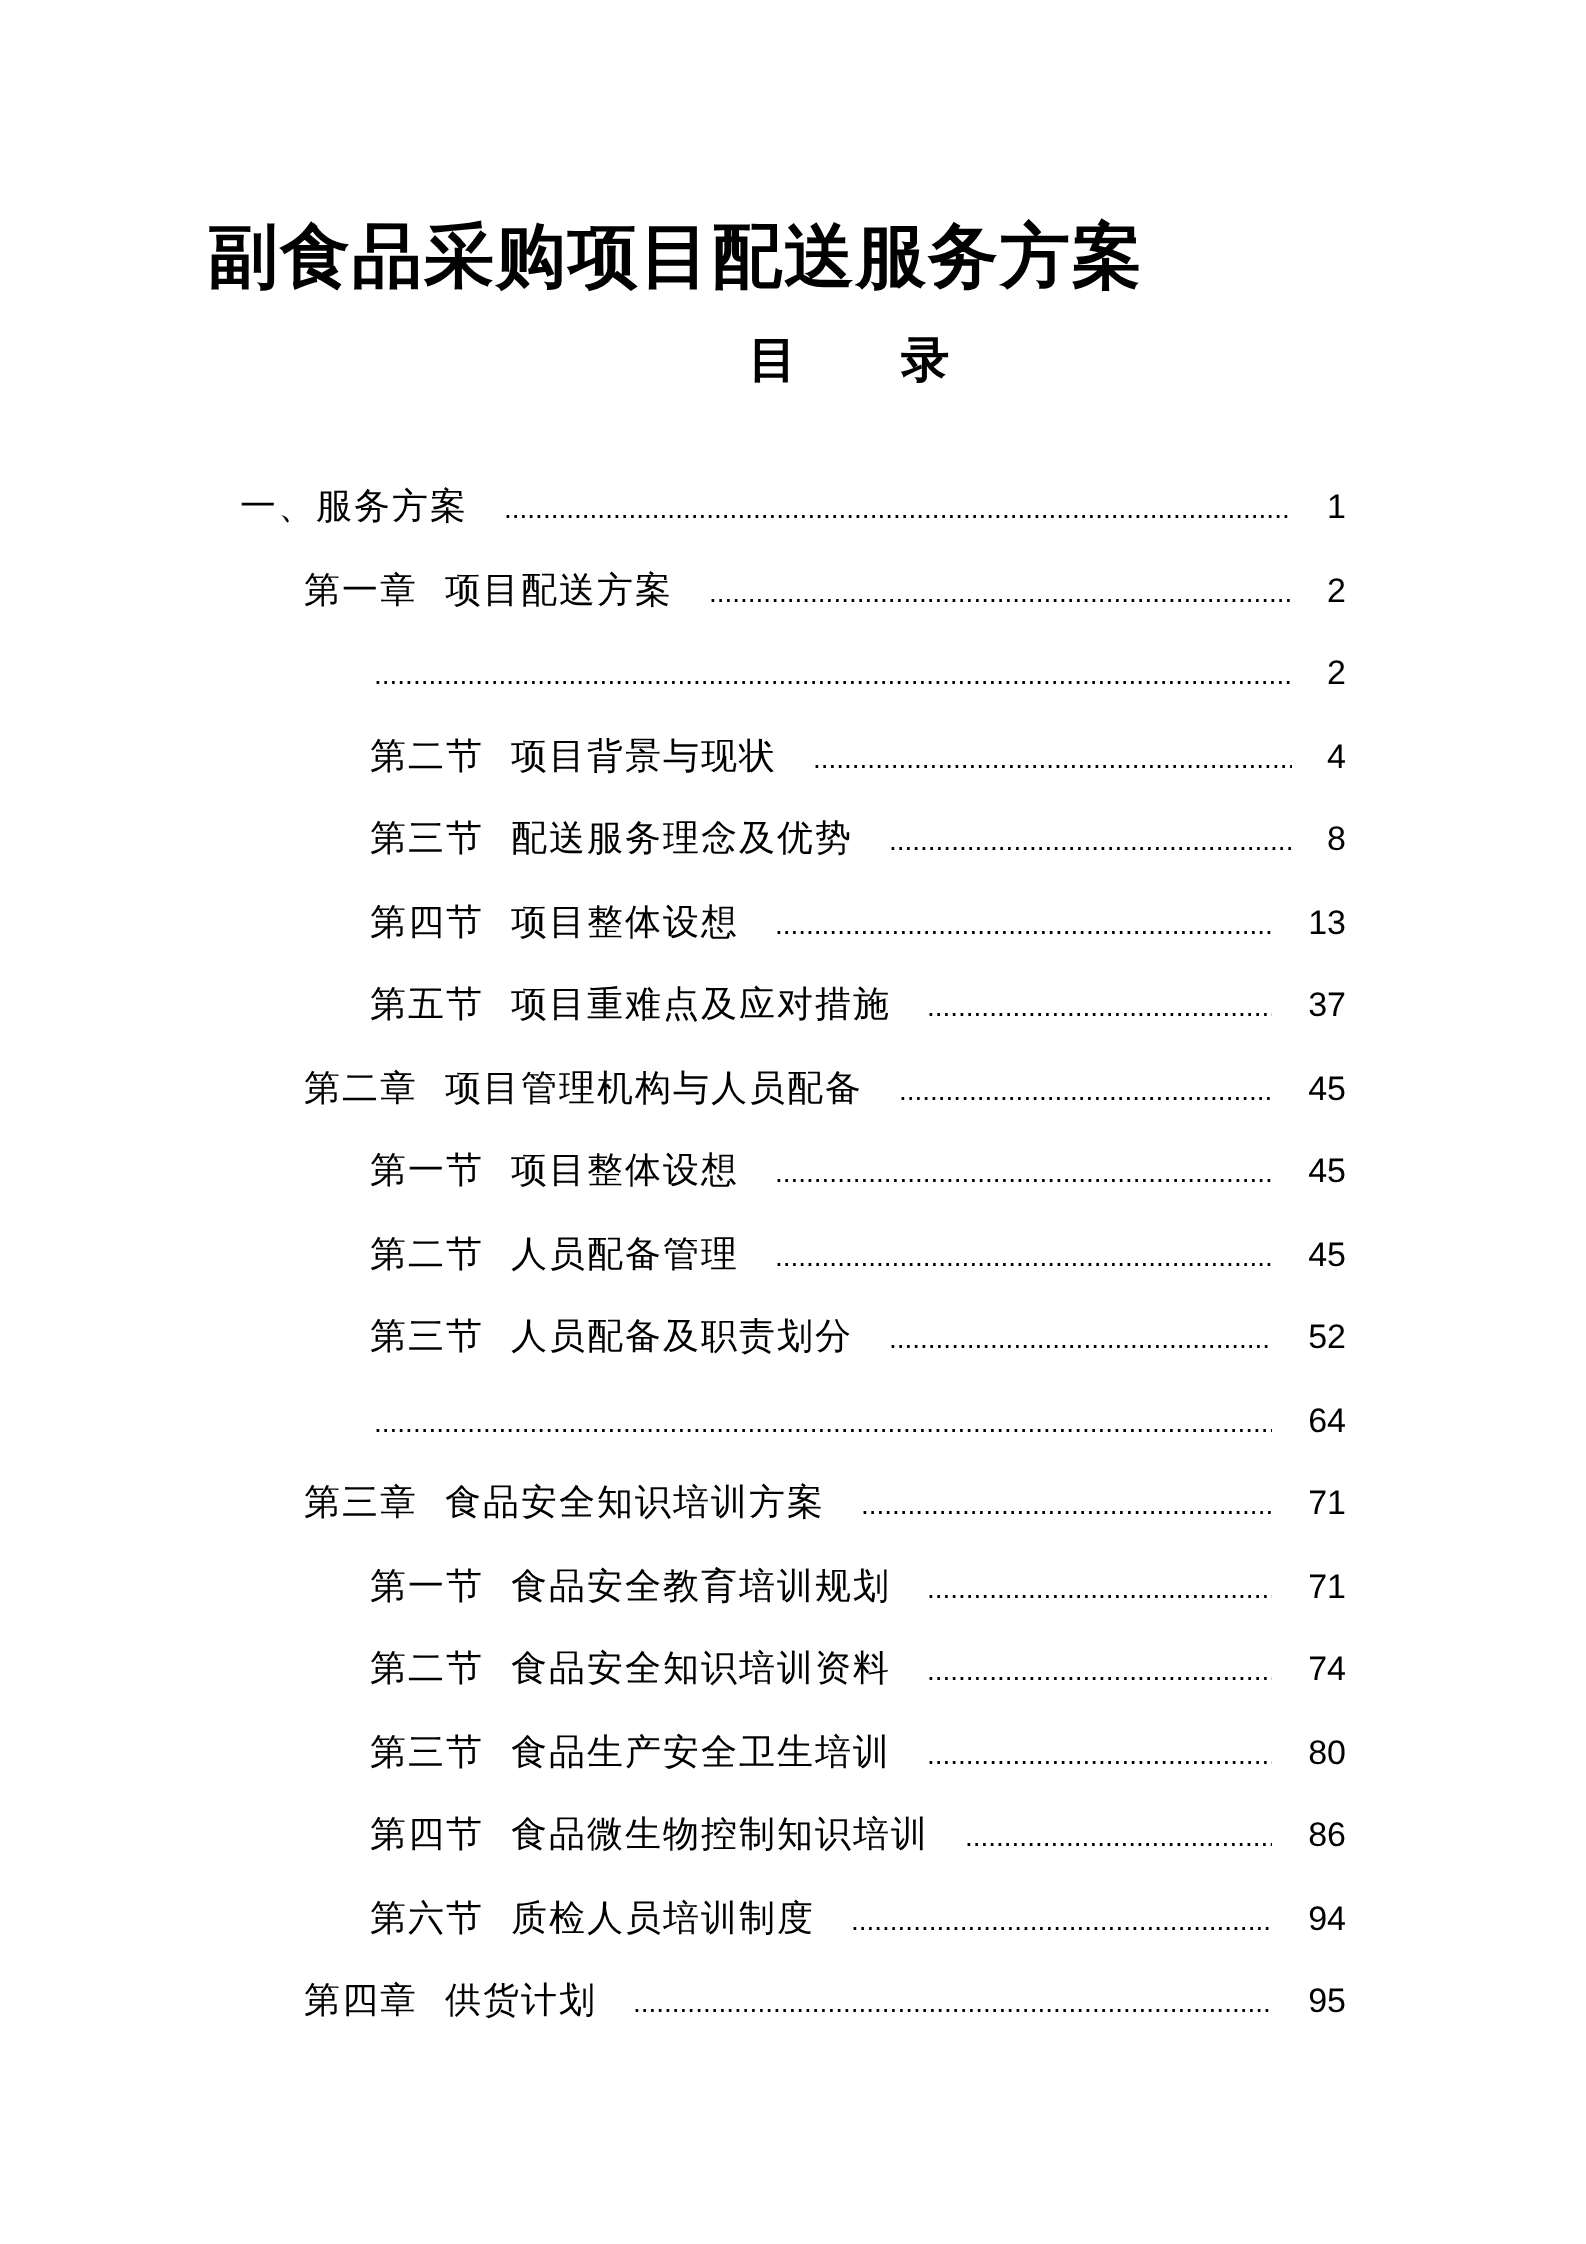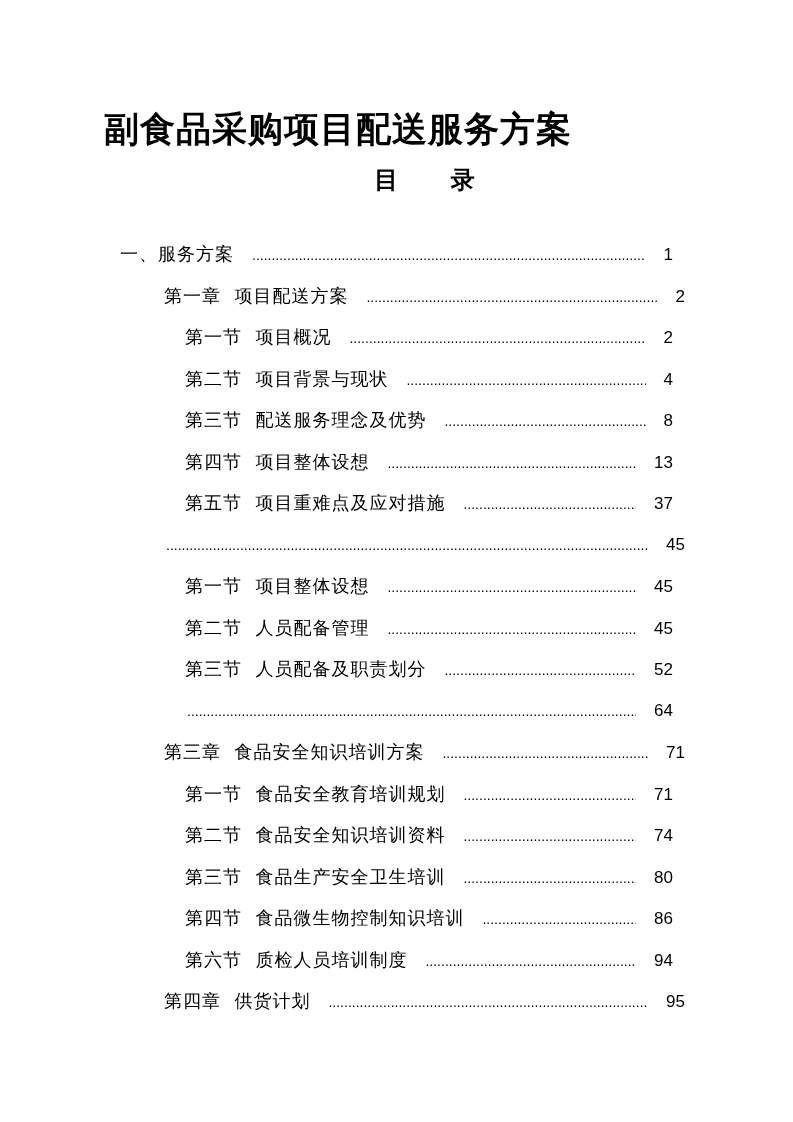--- a/index.html
+++ b/index.html
@@ -23,21 +23,21 @@
     .toc-entry .label { white-space: pre; letter-spacing: 1px; }
     .toc-entry .dots {
       flex: 1; overflow: hidden; white-space: nowrap; margin: 0 2px;
       font-family: "Liberation Sans", sans-serif; font-size: 14px; letter-spacing: 0px; color: #000;
     }
     .toc-entry .dots::before {
       content: "................................................................................................................................................................................................................................";
     }
     .toc-entry .page-num { font-family: "Liberation Sans", sans-serif; font-size: 17px; }
     .lvl0 { left: 120px; width: 553px; }
-    .lvl1 { left: 152px; width: 521px; margin-left: 12px; }
+    .lvl1 { left: 152px; width: 521px; }
     .lvl2 { left: 185px; width: 488px; }
   </style>
 </head>
 <body>
 
 <div class="page">
   <div class="title">副食品采购项目配送服务方案</div>
   <div class="subtitle">目 录</div>
 
   <div class="toc">
@@ -45,21 +45,20 @@
       <span class="label">一、服务方案</span>
       <span class="dots"></span>
       <span class="page-num">1</span>
     </div>
     <div class="toc-entry lvl1" style="top:41.5px">
       <span class="label">第一章  项目配送方案</span>
       <span class="dots"></span>
       <span class="page-num">2</span>
     </div>
     <div class="toc-entry lvl2" style="top:83px">
-      <span class="label">第一节  项目概况</span>
       <span class="dots"></span>
       <span class="page-num">2</span>
     </div>
     <div class="toc-entry lvl2" style="top:124.5px">
       <span class="label">第二节  项目背景与现状</span>
       <span class="dots"></span>
       <span class="page-num">4</span>
     </div>
     <div class="toc-entry lvl2" style="top:166px">
       <span class="label">第三节  配送服务理念及优势</span>
@@ -70,20 +69,21 @@
       <span class="label">第四节  项目整体设想</span>
       <span class="dots"></span>
       <span class="page-num">13</span>
     </div>
     <div class="toc-entry lvl2" style="top:249px">
       <span class="label">第五节  项目重难点及应对措施</span>
       <span class="dots"></span>
       <span class="page-num">37</span>
     </div>
     <div class="toc-entry lvl1" style="top:290.5px">
+      <span class="label">第二章  项目管理机构与人员配备</span>
       <span class="dots"></span>
       <span class="page-num">45</span>
     </div>
     <div class="toc-entry lvl2" style="top:332px">
       <span class="label">第一节  项目整体设想</span>
       <span class="dots"></span>
       <span class="page-num">45</span>
     </div>
     <div class="toc-entry lvl2" style="top:373.5px">
       <span class="label">第二节  人员配备管理</span>

